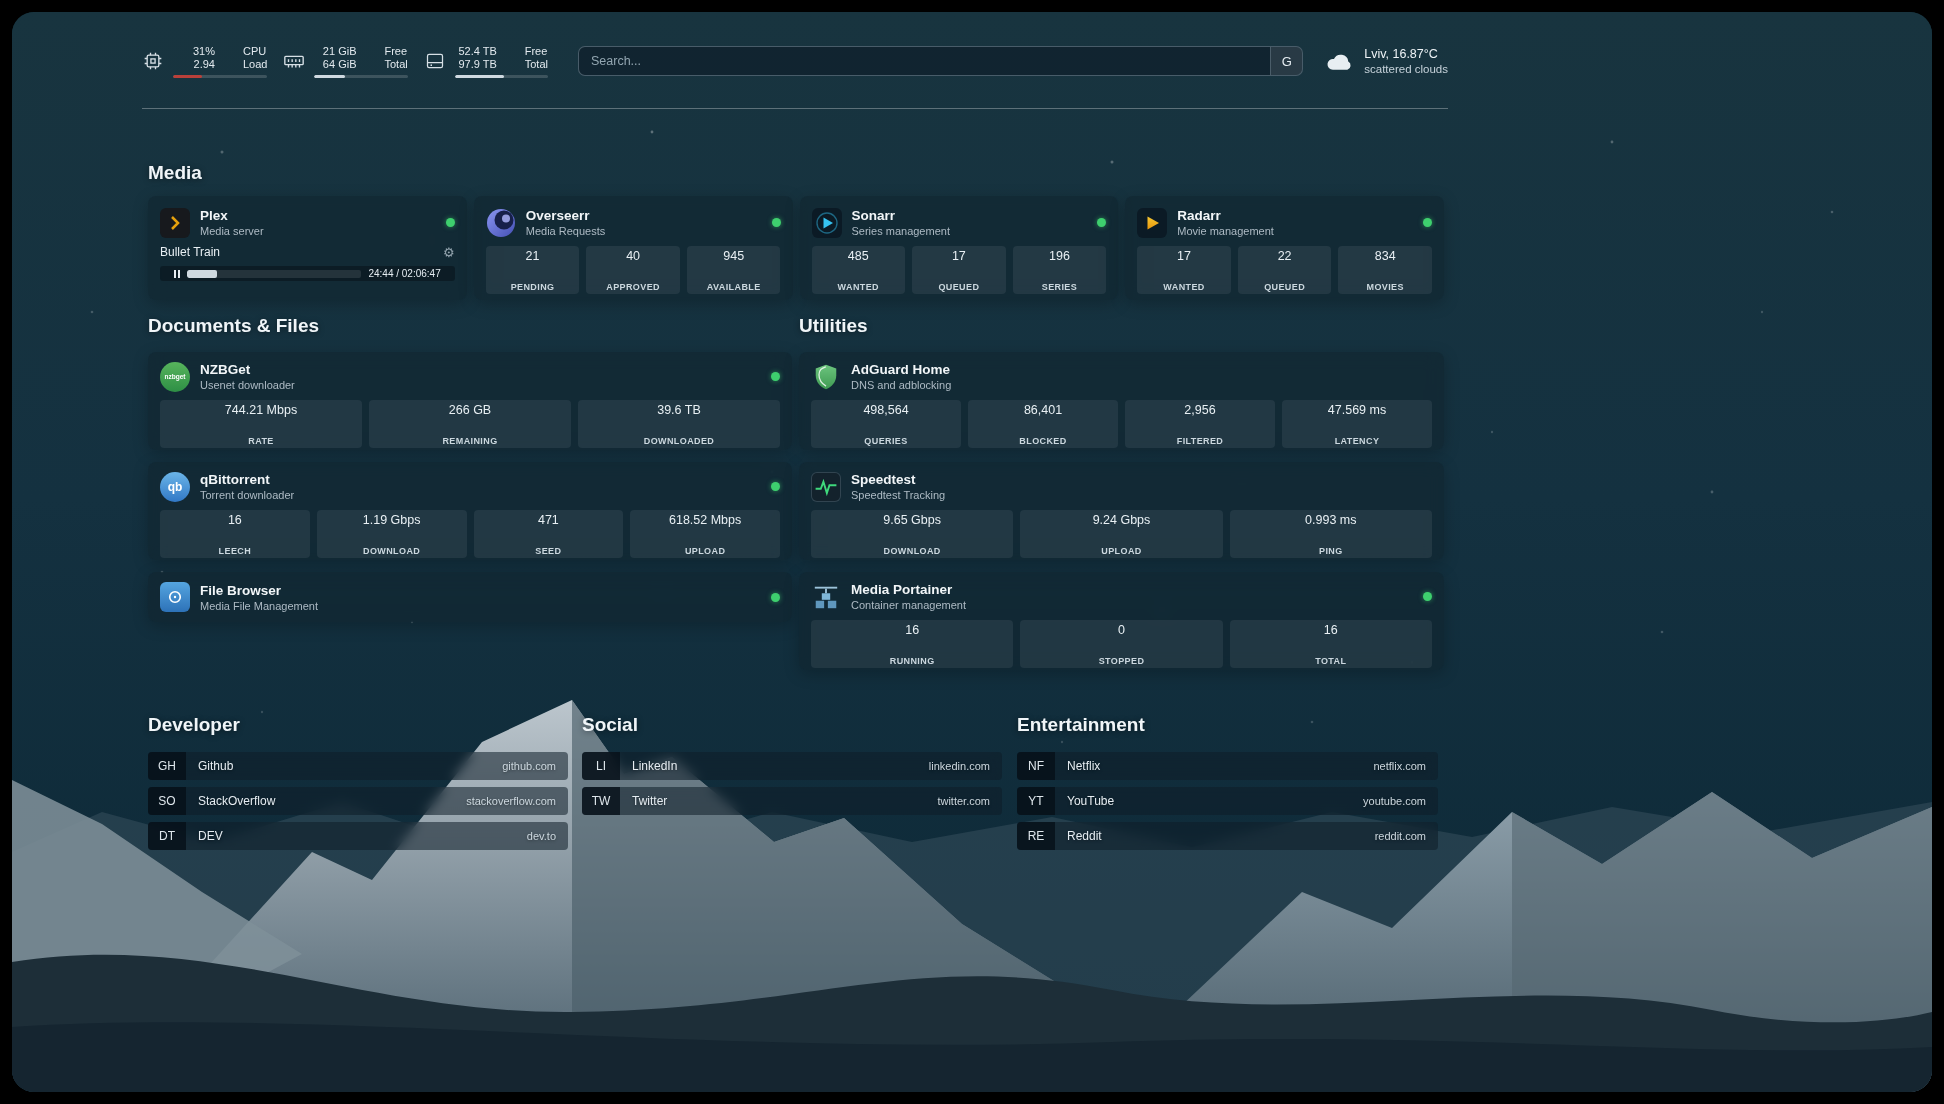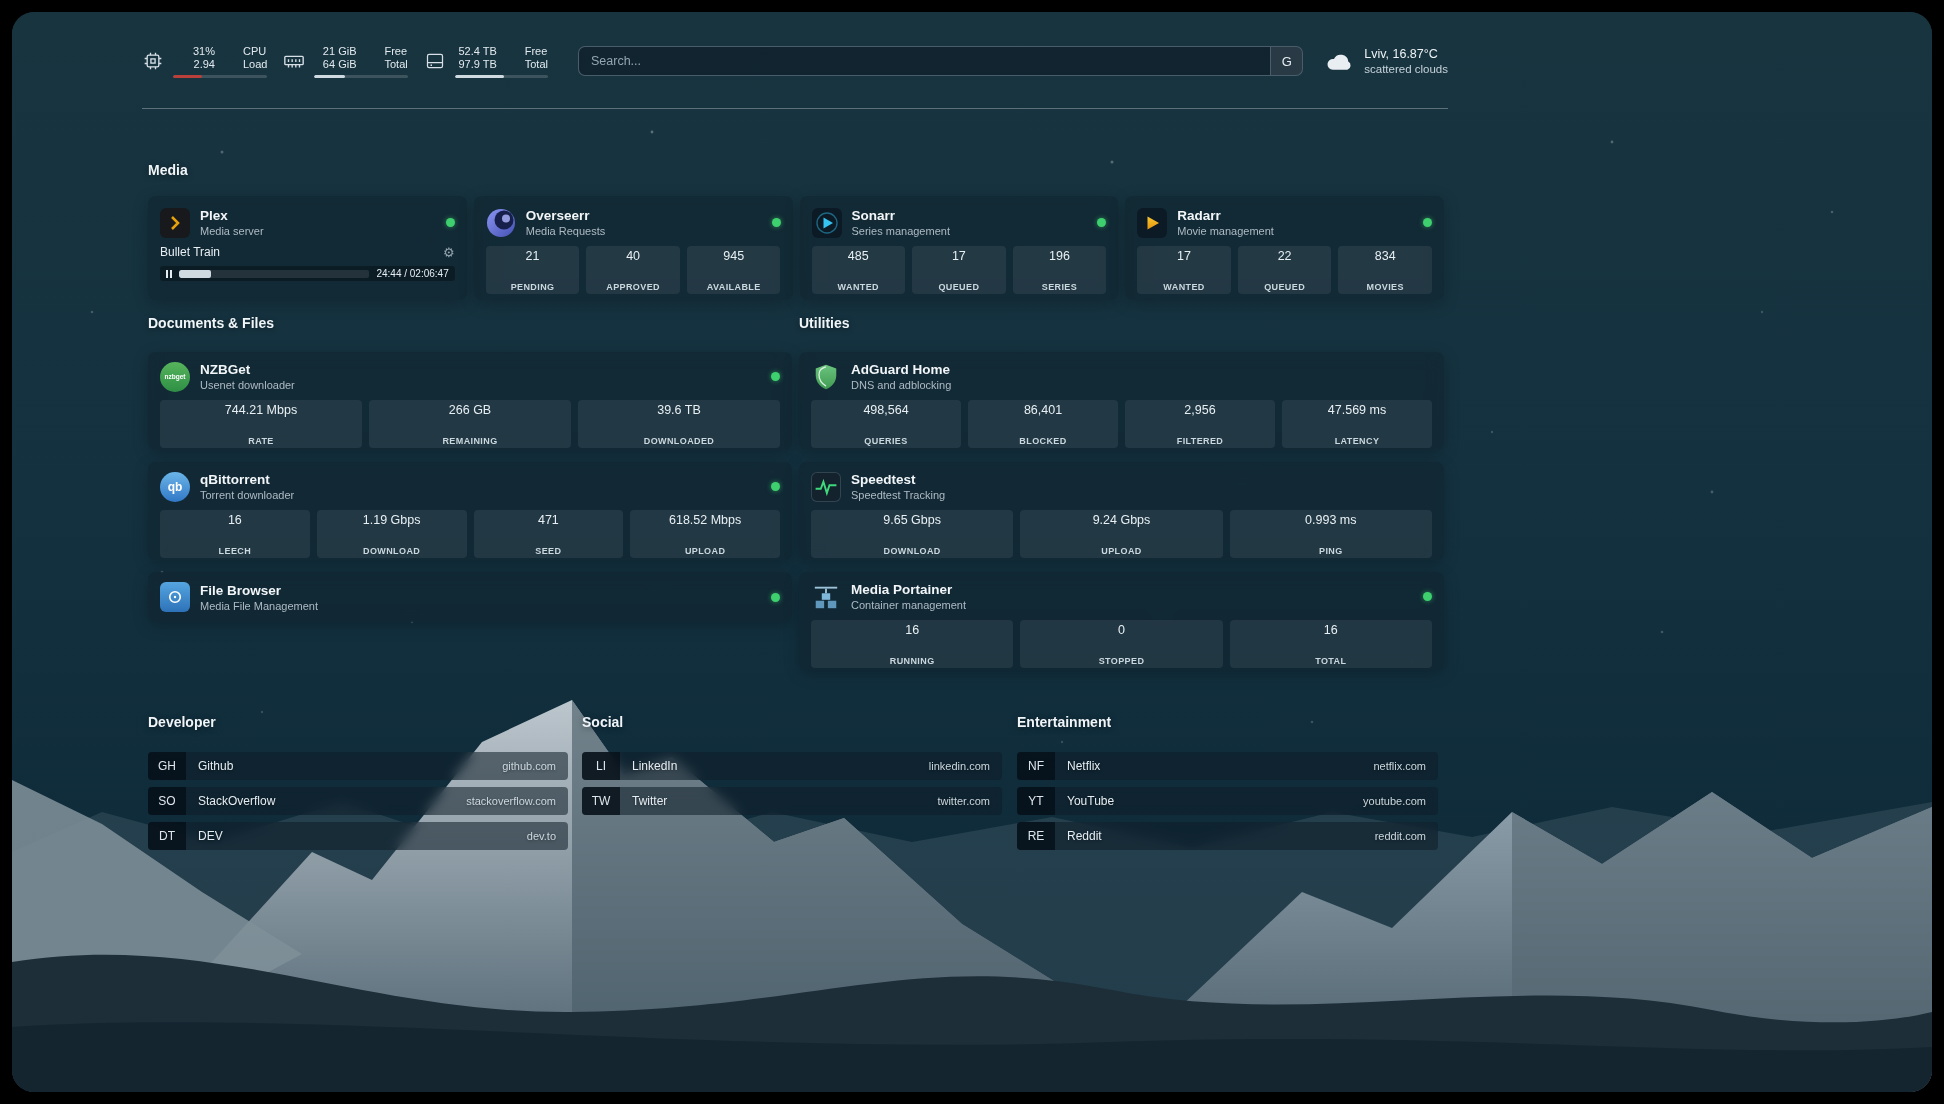--- a/index.html
+++ b/index.html
@@ -35,21 +35,21 @@
 
   #weather { display: flex; align-items: center; gap: 9px; }
   .weather-cols { display: flex; flex-direction: column; }
   .weather-loc { font-size: 12.5px; color: #eef3f6; line-height: 15px; }
   .weather-cond { font-size: 11.5px; color: #c6d2da; line-height: 14px; }
 
   #header-divider { position: absolute; left: 130px; top: 96px; width: 1306px; height: 1px;
                     background: rgba(255,255,255,0.30); }
 
   
-  .section-title { position: absolute; font-size: 14px; font-weight: 700; color: #f0f5f8;
+  .section-title { position: absolute; font-size: 19px; font-weight: 700; color: #f0f5f8;
                    text-shadow: 0 1px 6px rgba(0,0,0,0.45); }
 
   .card { background: rgba(17,36,47,0.60); border-radius: 8px; backdrop-filter: blur(8px);
           box-shadow: 0 4px 16px rgba(0,0,0,0.22); padding: 9px 12px; }
   .card-head { display: flex; align-items: center; gap: 10px; }
   .app-icon { width: 30px; height: 30px; border-radius: 6px; display: flex; align-items: center;
               justify-content: center; flex: none; overflow: hidden; }
   .app-meta { display: flex; flex-direction: column; }
   .app-name { font-size: 13.5px; font-weight: 600; color: #f2f6f8; line-height: 17px; }
   .app-sub { font-size: 11px; color: #aebbc4; line-height: 14px; }
@@ -62,21 +62,21 @@
   .stat-label { font-size: 9px; font-weight: 700; letter-spacing: 0.4px; color: #ccd8df; }
 
   #media-row { position: absolute; left: 136px; top: 184px; width: 1296px;
                display: grid; grid-template-columns: repeat(4, 1fr); gap: 7px; }
   #media-row .card { height: 104px; padding: 11px 12px; }
 
   
   .np-row { display: flex; align-items: center; margin-top: 7px; font-size: 12px; color: #e9f0f4; }
   .np-gear { margin-left: auto; color: #93a4ae; font-size: 13px; line-height: 13px; cursor: pointer; }
   .pr-row { margin-top: 7px; height: 15px; background: rgba(8,18,26,0.55); border-radius: 3px;
-            display: flex; align-items: center; padding: 0 6px; gap: 7px; }
+            display: flex; align-items: center; padding: 0 14px; gap: 7px; }
   .pause-btn { display: flex; gap: 2px; cursor: pointer; }
   .pause-btn i { display: block; width: 2px; height: 8px; background: #e6edf2; }
   .pr-track { flex: 1; height: 8px; border-radius: 2px; background: rgba(255,255,255,0.10); overflow: hidden; }
   .pr-fill { height: 100%; background: #cfd9e0; border-radius: 2px; }
   .pr-time { font-size: 10px; color: #e6edf2; white-space: nowrap; }
 
   .cards-col { position: absolute; display: flex; flex-direction: column; gap: 12px; }
   #docs-col   { left: 136px; top: 340px; width: 644px; }
   #utils-col  { left: 787px; top: 340px; width: 645px; }
   .h-lg { height: 98px; }

